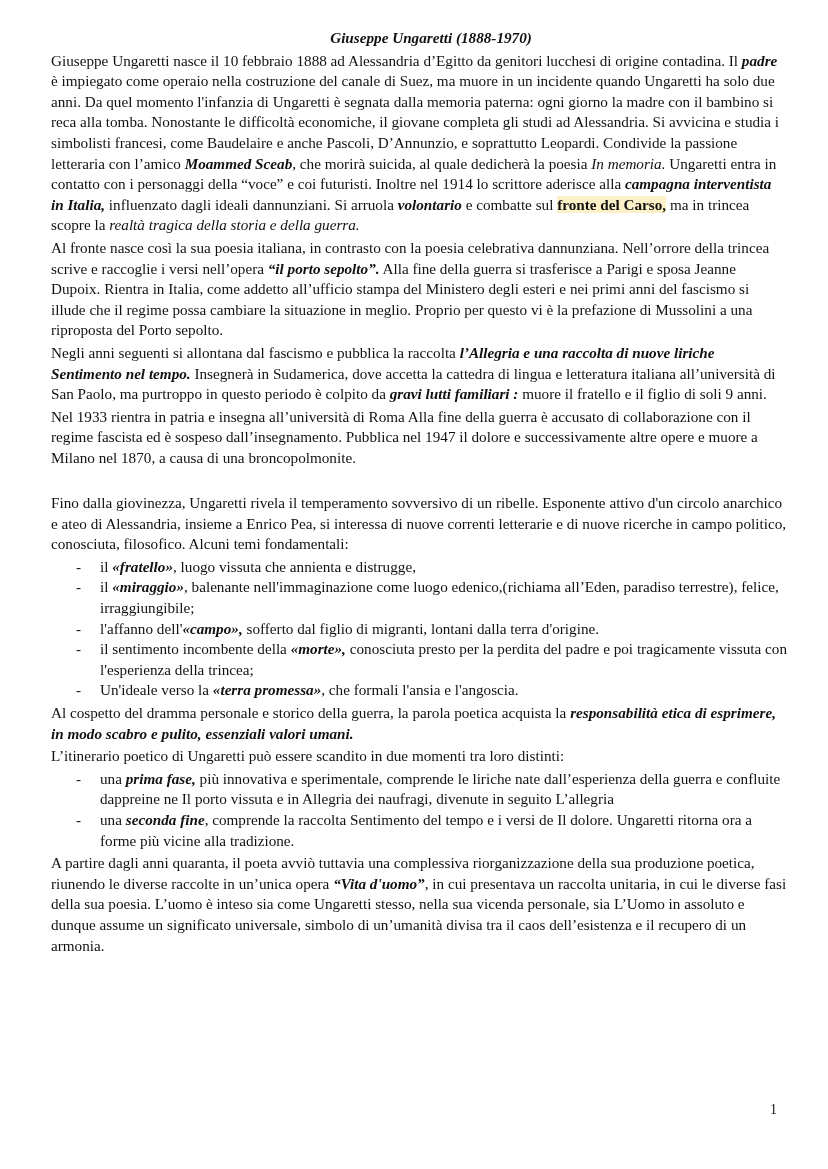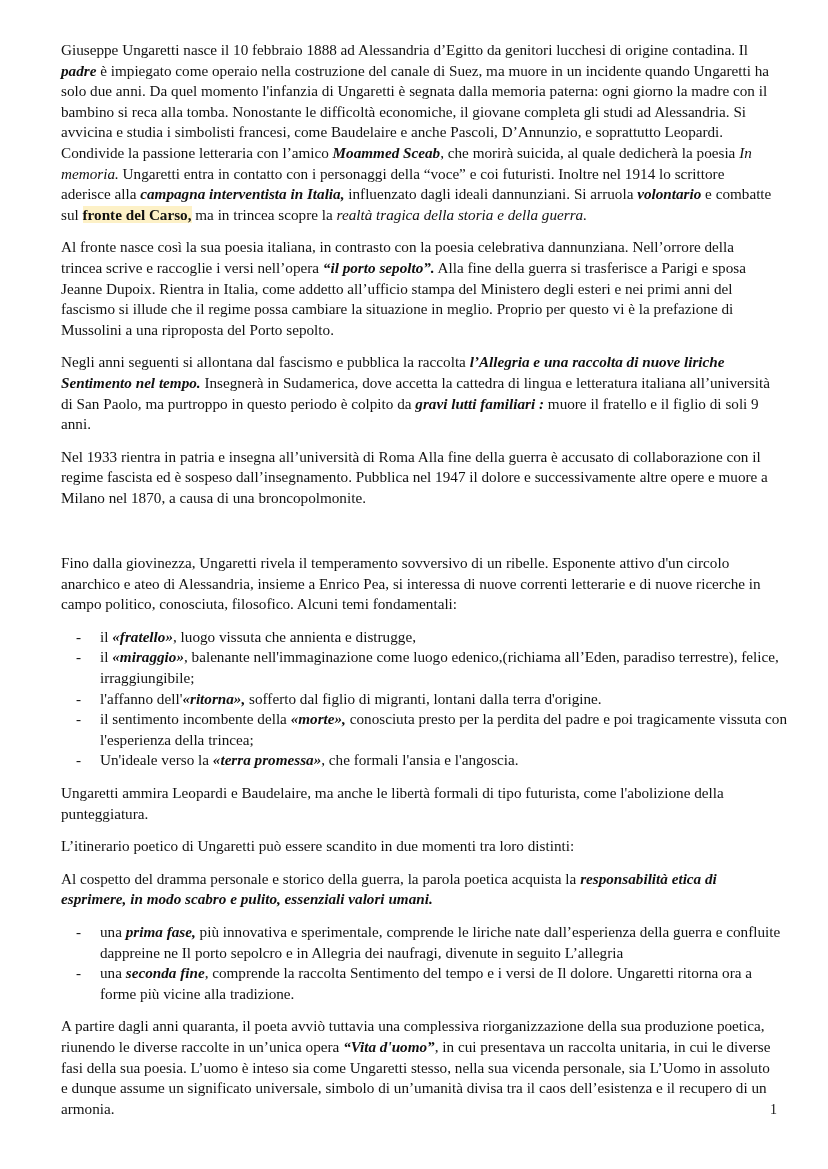--- a/index.html
+++ b/index.html
@@ -26,21 +26,21 @@
     .title {
       text-align: center;
       font-weight: bold;
       font-style: italic;
       margin: 0;
       padding-left: 24px;
       font-size: 15.2px;
       line-height: 20.6px;
     }
     p {
-      margin: 12px;
+      margin: 2px;
     }
     .blank {
       height: 20.6px;
     }
     ul.dash {
       list-style: none;
       margin: 0;
       padding: 0;
     }
     ul.dash li {
@@ -60,46 +60,46 @@
       position: absolute;
       left: 770px;
       top: 1100px;
       font-size: 14px;
     }
   </style>
 </head>
 <body>
 
 <div class="page">
+  <h1 class="title">Giuseppe Ungaretti (1888-1970)</h1>
 
   <p><span>Giuseppe Ungaretti nasce il 10 febbraio 1888 ad Alessandria d’Egitto da genitori lucchesi di origine contadina. Il </span><span class="bi">padre</span><span> è impiegato come operaio nella costruzione del canale di Suez, ma muore in un incidente quando Ungaretti ha solo due anni. Da quel momento l'infanzia di Ungaretti è segnata dalla memoria paterna: ogni giorno la madre con il bambino si reca alla tomba. Nonostante le difficoltà economiche, il giovane completa gli studi ad Alessandria. Si avvicina e studia i simbolisti francesi, come Baudelaire e anche Pascoli, D’Annunzio, e soprattutto Leopardi. Condivide la passione letteraria con l’amico </span><span class="bi">Moammed Sceab</span><span>, che morirà suicida, al quale dedicherà la poesia </span><span class="i">In memoria.</span><span> Ungaretti entra in contatto con i personaggi della “voce” e coi futuristi. Inoltre nel 1914 lo scrittore aderisce alla </span><span class="bi">campagna interventista in Italia,</span><span> influenzato dagli ideali dannunziani.  Si arruola </span><span class="bi">volontario</span><span> e combatte sul </span><span class="b hl">fronte del Carso,</span><span> ma in trincea scopre la </span><span class="i">realtà tragica della storia e della guerra.</span></p>
 
   <p><span>Al fronte nasce così la sua poesia italiana, in contrasto con la poesia celebrativa dannunziana. Nell’orrore della trincea scrive e raccoglie i versi nell’opera </span><span class="bi">“il porto sepolto”.</span><span>  Alla fine della guerra si trasferisce a Parigi e sposa Jeanne Dupoix. Rientra in Italia, come addetto all’ufficio stampa del Ministero degli esteri e nei primi anni del fascismo si illude che il regime possa cambiare la situazione in meglio. Proprio per questo vi è la prefazione di Mussolini a una riproposta del Porto sepolto.</span></p>
 
   <p><span>Negli anni seguenti si allontana dal fascismo e pubblica la raccolta </span><span class="bi">l’Allegria e una raccolta di nuove liriche Sentimento nel tempo.</span><span> Insegnerà in Sudamerica, dove accetta la cattedra di lingua e letteratura italiana all’università di San Paolo, ma purtroppo in questo periodo è colpito da </span><span class="bi">gravi lutti familiari :</span><span> muore il fratello e il figlio di soli 9 anni.</span></p>
 
   <p>Nel 1933 rientra in patria e insegna all’università di Roma Alla fine della guerra è accusato di collaborazione con il regime fascista ed è sospeso dall’insegnamento. Pubblica nel 1947 il dolore e successivamente altre opere e muore a Milano nel 1870, a causa di una broncopolmonite.</p>
 
   <div class="blank"></div>
 
   <p>Fino dalla giovinezza, Ungaretti rivela il temperamento sovversivo di un ribelle. Esponente attivo d'un circolo anarchico e ateo di Alessandria, insieme a Enrico Pea, si interessa di nuove correnti letterarie e di nuove ricerche in campo politico, conosciuta, filosofico. Alcuni temi fondamentali:</p>
 
   <ul class="dash">
     <li><span class="bullet">-</span><span>il </span><span class="bi">«fratello»</span><span>, luogo vissuta che annienta e distrugge,</span></li>
     <li><span class="bullet">-</span><span>il </span><span class="bi">«miraggio»</span><span>, balenante nell'immaginazione come luogo edenico,(richiama all’Eden, paradiso terrestre), felice, irraggiungibile;</span></li>
-    <li><span class="bullet">-</span><span>l'affanno dell'</span><span class="bi">«ritorna»,</span><span> sofferto dal figlio di migranti, lontani dalla terra d'origine.</span></li>
+    <li><span class="bullet">-</span><span>l'affanno dell'</span><span class="bi">«campo»,</span><span> sofferto dal figlio di migranti, lontani dalla terra d'origine.</span></li>
     <li><span class="bullet">-</span><span>il sentimento incombente della </span><span class="bi">«morte»,</span><span> conosciuta presto per la perdita del padre e poi tragicamente vissuta con l'esperienza della trincea;</span></li>
     <li><span class="bullet">-</span><span>Un'ideale verso la </span><span class="bi">«terra promessa»</span><span>, che formali l'ansia e l'angoscia.</span></li>
   </ul>
 
-  <p>Ungaretti ammira Leopardi e Baudelaire, ma anche le libertà formali di tipo futurista, come l'abolizione della punteggiatura.</p>
+  <p><span>Al cospetto del dramma personale e storico della guerra, la parola poetica acquista la </span><span class="bi">responsabilità etica di esprimere, in modo scabro e pulito, essenziali valori umani.</span></p>
   <p>L’itinerario poetico di Ungaretti può essere scandito in due momenti tra loro distinti:</p>
-  <p><span>Al cospetto del dramma personale e storico della guerra, la parola poetica acquista la </span><span class="bi">responsabilità etica di esprimere, in modo scabro e pulito, essenziali valori umani.</span></p>
 
   <ul class="dash">
-    <li><span class="bullet">-</span><span>una </span><span class="bi">prima fase,</span><span> più innovativa e sperimentale, comprende le liriche nate dall’esperienza della guerra e confluite dappreine ne Il porto sepolcro e in Allegria dei naufragi, divenute in seguito L’allegria</span></li>
+    <li><span class="bullet">-</span><span>una </span><span class="bi">prima fase,</span><span> più innovativa e sperimentale, comprende le liriche nate dall’esperienza della guerra e confluite dappreine ne Il porto vissuta e in Allegria dei naufragi, divenute in seguito L’allegria</span></li>
     <li><span class="bullet">-</span><span>una </span><span class="bi">seconda fine</span><span>, comprende la raccolta Sentimento del tempo e i versi de Il dolore. Ungaretti ritorna ora a forme più vicine alla tradizione.</span></li>
   </ul>
 
   <p><span>A partire dagli anni quaranta, il poeta avviò tuttavia una complessiva riorganizzazione della sua produzione poetica, riunendo le diverse raccolte in un’unica opera </span><span class="bi">“Vita d'uomo”</span><span>, in cui presentava un raccolta unitaria, in cui le diverse fasi della sua poesia. L’uomo è inteso sia come Ungaretti stesso, nella sua vicenda personale, sia L’Uomo in assoluto e dunque assume un significato universale, simbolo di un’umanità divisa tra il caos dell’esistenza e il recupero di un armonia.</span></p>
 </div>
 
 <div class="page-number">1</div>
 
 </body></html>

